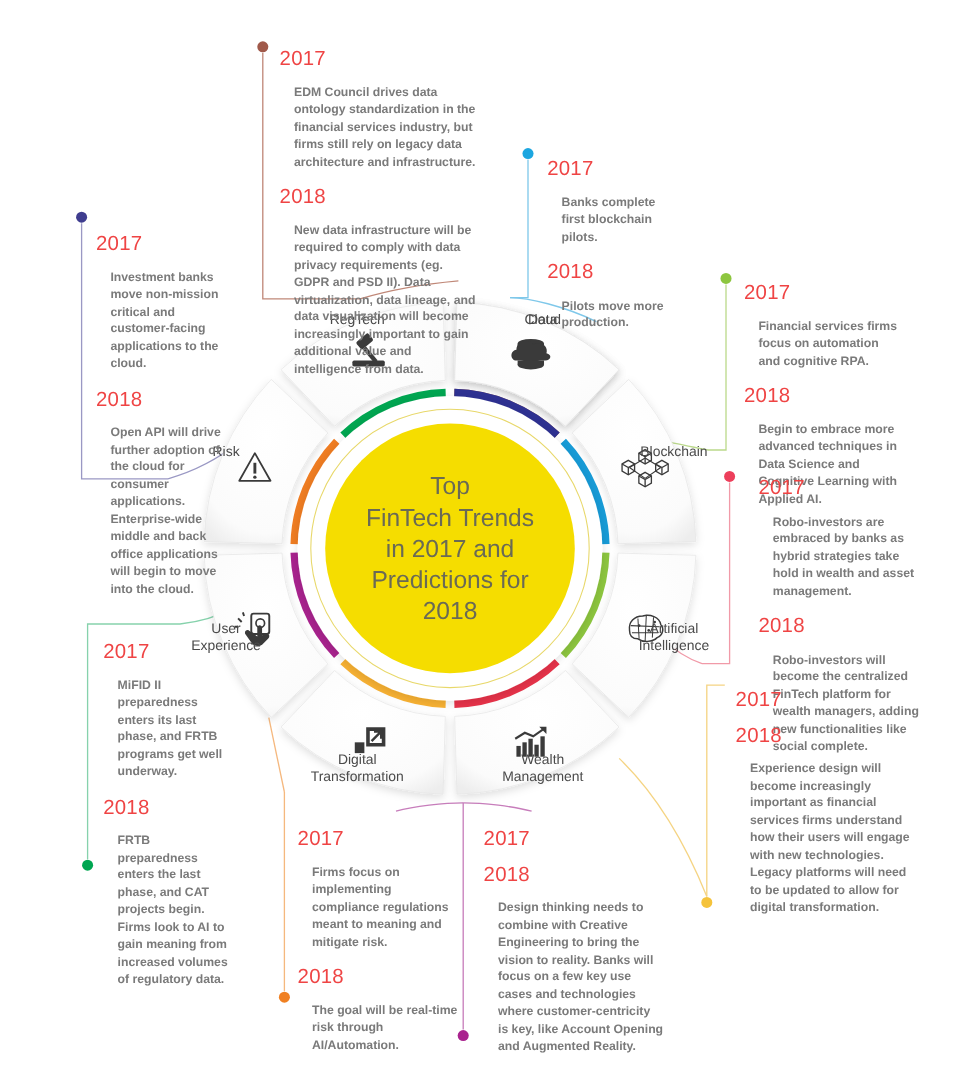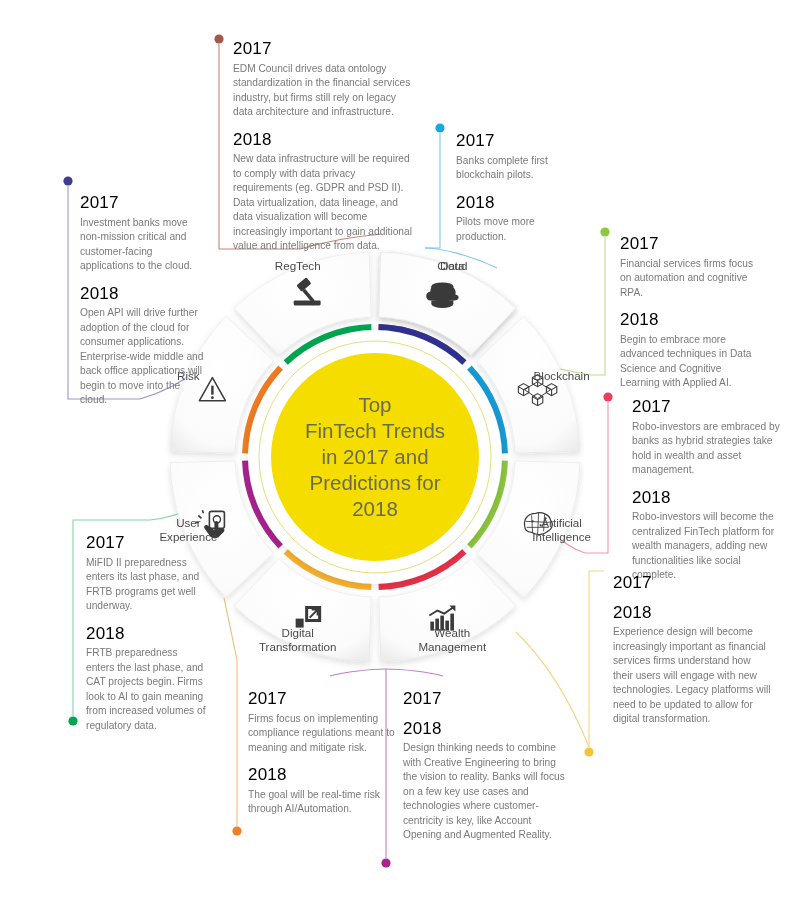--- a/index.html
+++ b/index.html
@@ -7,27 +7,27 @@
     width:800px;height:901px;position:relative;overflow:hidden;
     font-family:"Liberation Sans","DejaVu Sans",sans-serif;
     color:#6b6b6b;
   }
   #stage{position:absolute;left:0;top:0;width:800px;height:901px;}
   svg.layer{position:absolute;left:0;top:0;width:800px;height:901px;overflow:visible;}
   #connectors{z-index:1;}
   #wheel{z-index:2;}
   .txtblock{position:absolute;z-index:5;}
   .yr{
-    font-size:17px;color:#000000;font-weight:400;letter-spacing:.2px;
+    font-size:17px;color:#ef4444;font-weight:400;letter-spacing:.2px;
     margin:0 0 3px 0;line-height:1.1;
   }
   .yr2{margin-top:11px;}
   .bodytext{
-    font-size:10.2px;line-height:1.42;color:#7a7a7a;margin:0;
-    font-weight:400;
+    font-size:10.2px;line-height:1.42;color:#7a7a7a;margin:12px;
+    font-weight:700;
   }
   .seg-label{
     font-size:11.6px;fill:#4a4a4a;font-family:"Liberation Sans","DejaVu Sans",sans-serif;
     text-anchor:middle;
   }
   .center-title{
     font-size:20.5px;fill:#6a6a55;font-family:"Liberation Sans","DejaVu Sans",sans-serif;
     text-anchor:middle;
   }
 </style>

